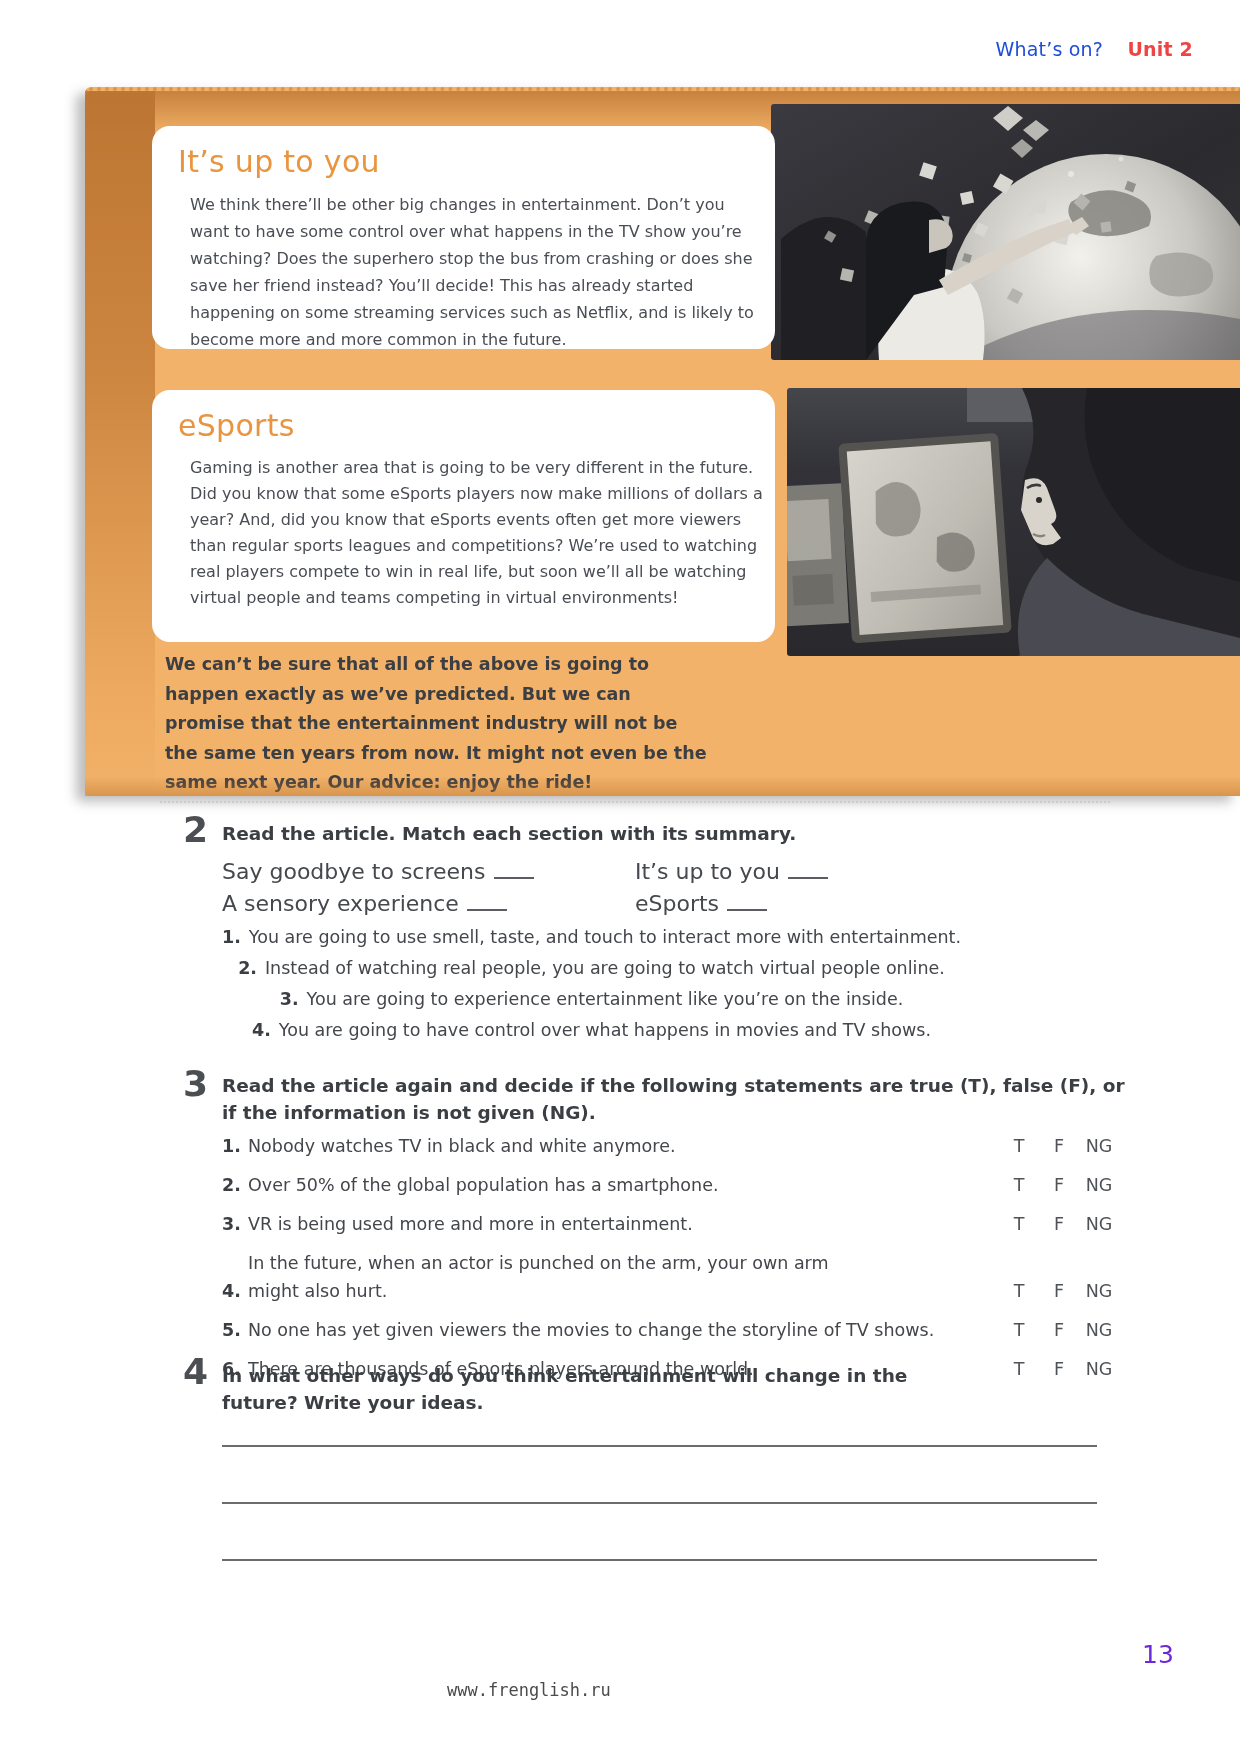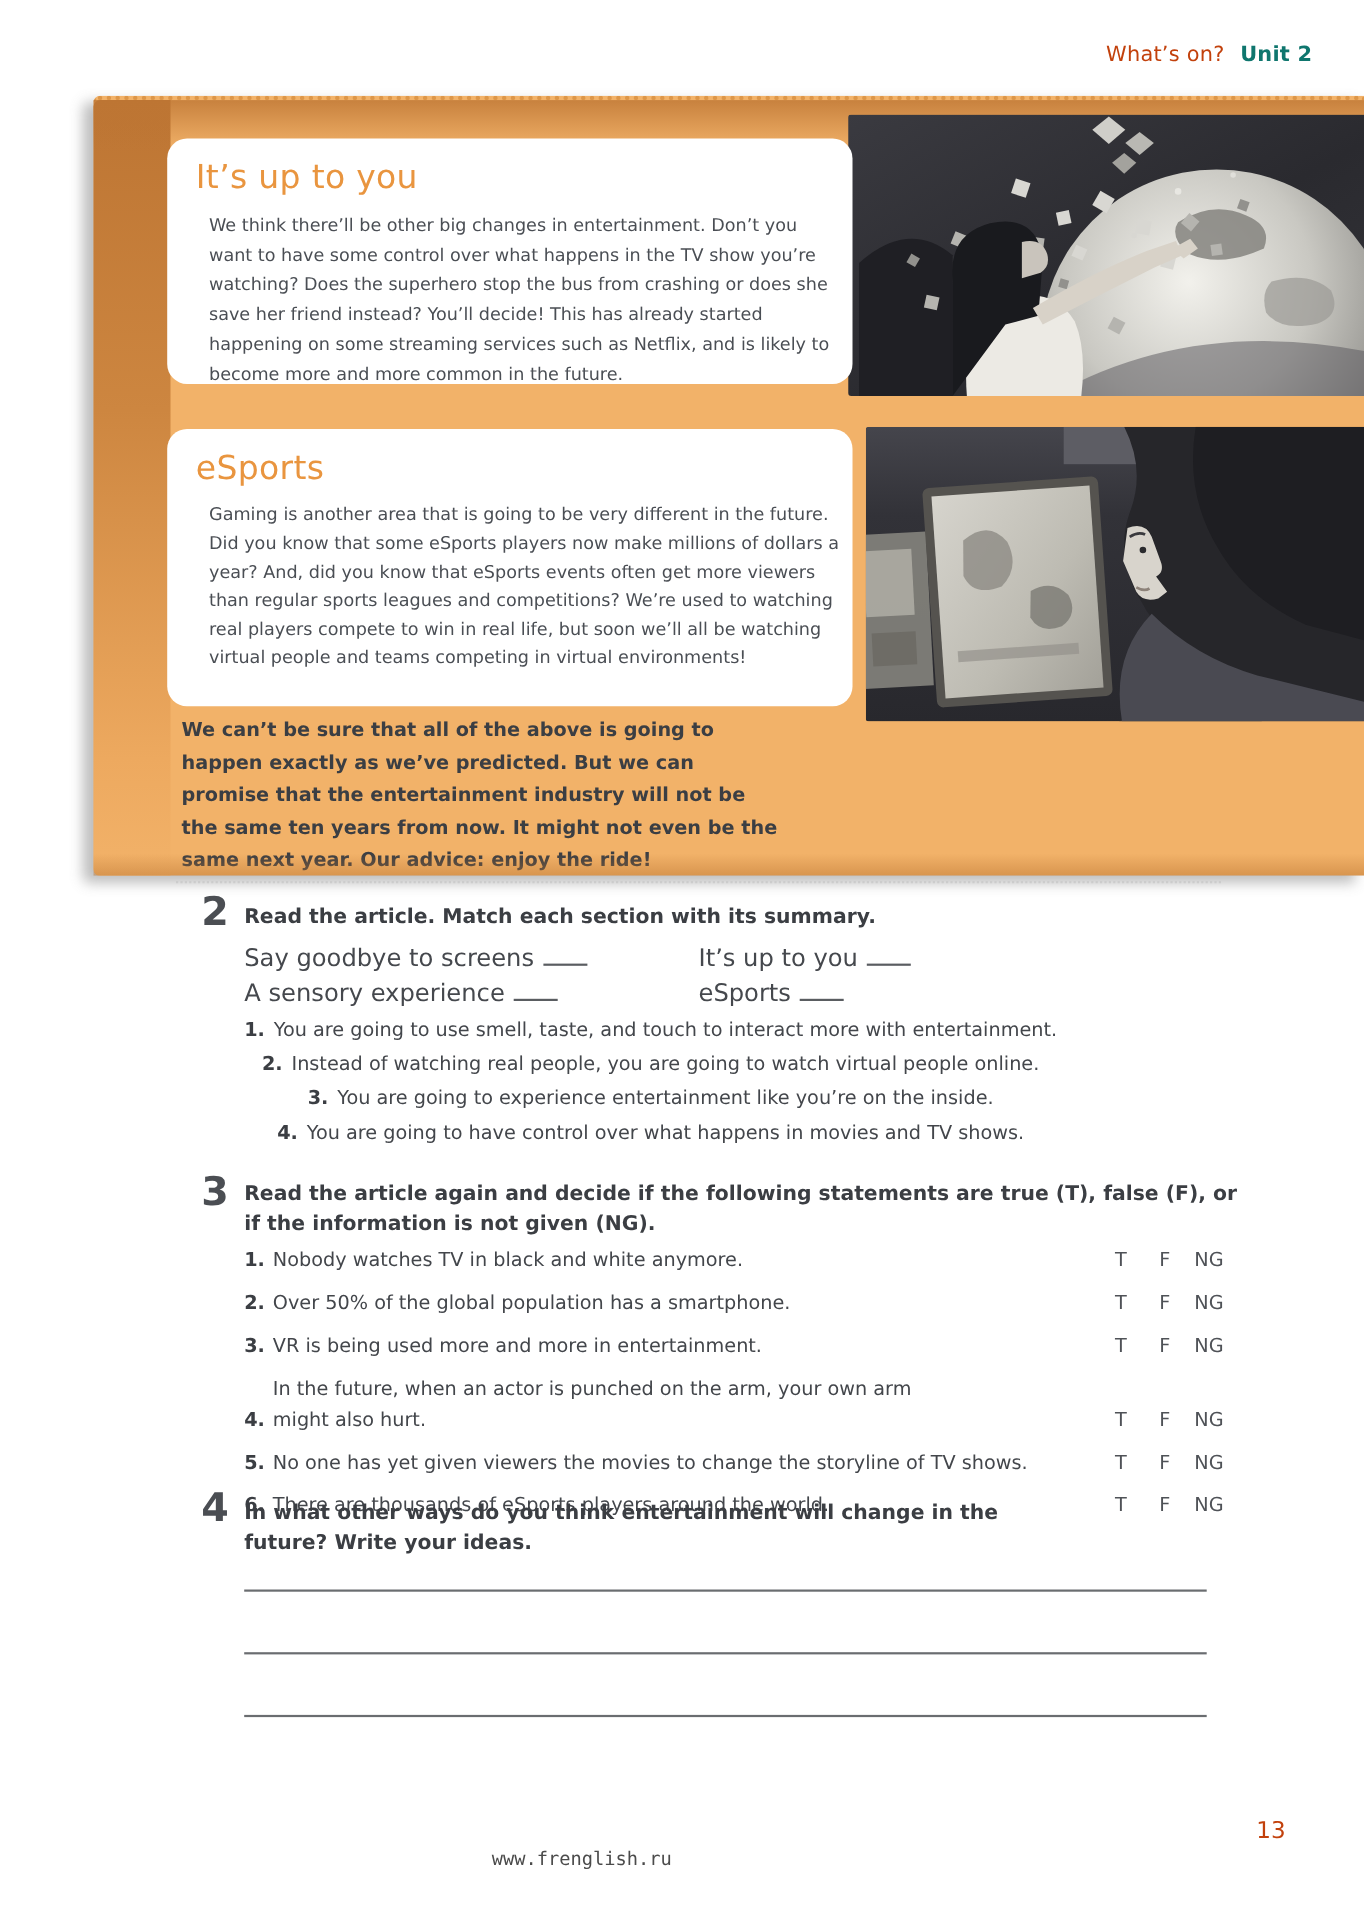--- a/index.html
+++ b/index.html
@@ -1,22 +1,22 @@
 <!DOCTYPE html>
 <html><head>
 <meta charset="utf-8">
 <style>
   html,body{margin:0;padding:0;background:#ffffff;}
   .page{position:relative;width:1240px;height:1754px;background:#ffffff;overflow:hidden;
         font-family:"DejaVu Sans","Liberation Sans",sans-serif;color:#45484d;}
 
   
   .hdr{position:absolute;top:38px;right:47px;font-size:19px;letter-spacing:.2px;}
-  .hdr .hdr-title{color:#c2410c;}
-  .hdr .hdr-unit{color:#0f766e;font-weight:bold;margin-left:8px;}
+  .hdr .hdr-title{color:#1d4ed8;}
+  .hdr .hdr-unit{color:#ef4444;font-weight:bold;margin-left:18px;}
 
   
   .panel{position:absolute;left:85px;top:87px;width:1155px;height:705px;
          background:#f2b269;border-top:4px dotted #dd9648;border-radius:6px 0 0 6px;
          box-shadow:-9px 6px 12px rgba(110,110,110,.45);}
   .panel .spine{position:absolute;left:0;top:0;width:70px;height:100%;
          background:linear-gradient(180deg,#bd7533 0%,#cd8640 40%,#eda95f 85%,#f2b269 100%);
          border-radius:6px 0 0 6px;}
   .panel .topband{position:absolute;left:0;top:0;width:100%;height:46px;
          background:linear-gradient(180deg,rgba(189,117,51,.8),rgba(189,117,51,0));}
@@ -64,21 +64,21 @@
         margin-bottom:11px;font-size:17.5px;line-height:28px;color:#43464b;}
   .stmt .num{font-weight:bold;color:#3b3e43;}
   .stmt .line2:empty{display:none;}
   .stmt .line1,.stmt .line2{display:block;}
   .opt{text-align:center;color:#4f5257;}
 
   .writelines{position:absolute;left:222px;top:1390px;width:875px;}
   .wline{height:55px;border-bottom:2px solid #6a6d70;}
 
   
-  .pagenum{position:absolute;left:1142px;top:1640px;font-size:21px;color:#c2410c;margin-top:12px;}
+  .pagenum{position:absolute;left:1142px;top:1640px;font-size:25px;color:#6d28d9;}
   .watermark{position:absolute;left:447px;top:1680px;font-family:"DejaVu Sans Mono","Liberation Mono",monospace;
              font-size:17px;color:#4b4b4b;}
 </style>
 </head>
 <body>
 
 <div class="page">
 
   <div class="hdr">
     <span class="hdr-title">What’s on?</span>

